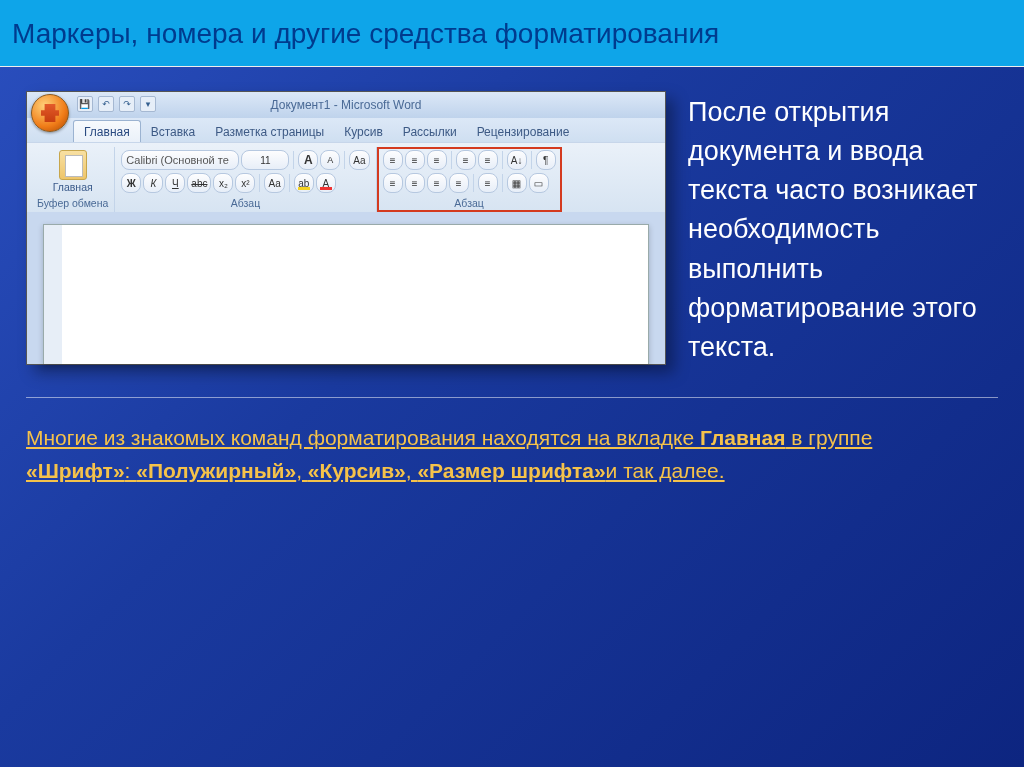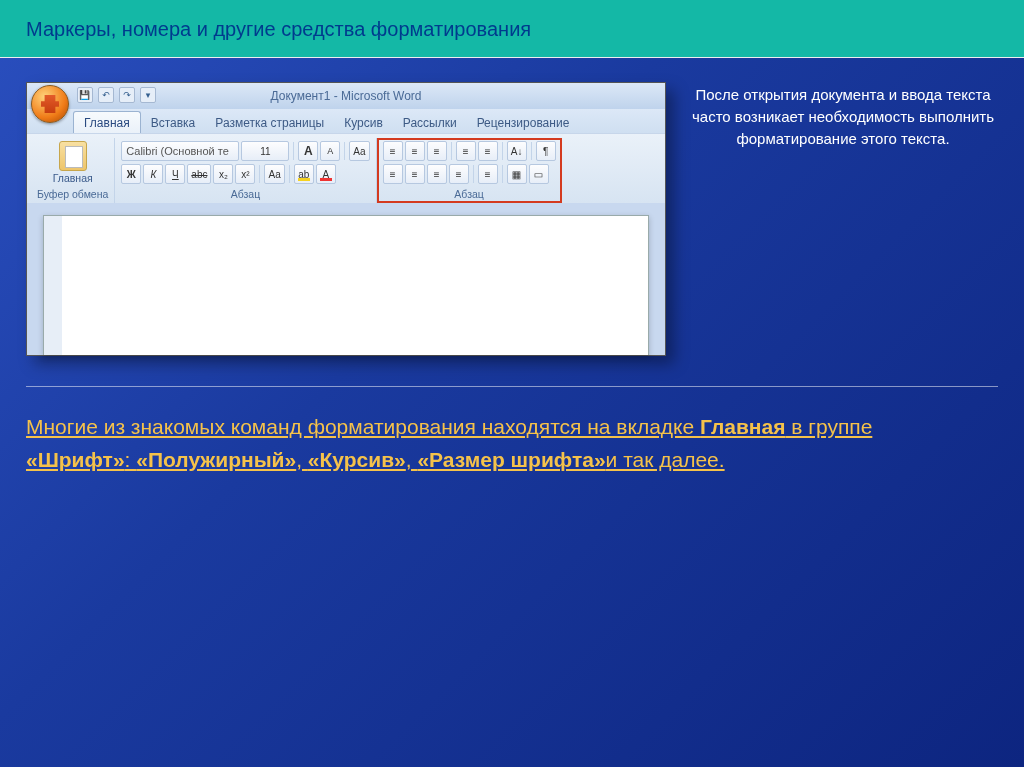--- a/index.html
+++ b/index.html
@@ -5,23 +5,23 @@
   * { margin: 0; padding: 0; box-sizing: border-box; }
   body {
     width: 1024px; height: 767px;
     background: linear-gradient(135deg, #2a4fbf 0%, #1a3a9f 40%, #0d2580 100%);
     font-family: Arial, sans-serif;
     overflow: hidden;
     position: relative;
   }
   .slide-title {
     color: #003b8e;
-    background: #14b8a6;
-    font-size: 20px;
-    padding: 18px 26px 16px;
+    background: #0ea5e9;
+    font-size: 28px;
+    padding: 18px 12px 16px;
     border-bottom: 1px solid #eee;
     font-weight: 400;
   }
   .content-area {
     padding: 24px 26px 0;
     position: relative;
   }
   .top-row { display: flex; gap: 22px; align-items: flex-start; }
   .word-screenshot {
     width: 640px;
@@ -98,21 +98,21 @@
     width:44px; display:flex; flex-direction:column; align-items:center;
     font-size:10.5px; color:#3a5a8a; gap:1px;
   }
   .paste-icon{ width:28px; height:30px; background:linear-gradient(#f8e0a2,#eec56a); border:1px solid #c7a64c; border-radius:3px; position:relative;}
   .paste-icon::after{content:"";position:absolute;left:5px;top:4px;width:16px;height:20px;background:#fff;border:1px solid #bbb;}
   .group-rows{display:flex;flex-direction:column;gap:3px;}
   .btn-row{display:flex;gap:2px;align-items:center;}
   .mini{
     height:20px; min-width:20px;
     background:linear-gradient(#fdfdfe,#e7eef8);
-    border:1px solid #b6c8e0; border-radius:2px;
+    border:1px solid #b6c8e0; border-radius:8px;
     font-size:10px; display:flex;align-items:center;justify-content:center;
     color:#333; padding:0 3px;
   }
   .mini.wide{min-width:auto; padding:0 4px;}
   .fontname{width:118px; justify-content:flex-start; font-size:11px; color:#555;}
   .fontsize{width:48px;}
   .sep-tiny{width:1px;height:18px;background:#c3d4e9;margin:0 2px;}
   .color-bar{position:relative;}
   .color-bar::after{content:"";position:absolute;left:3px;right:3px;bottom:2px;height:3px;background:#e33;}
   .color-bar.yellow::after{background:#f5d221;}
@@ -129,25 +129,24 @@
     box-shadow: 0 2px 6px rgba(0,0,0,.2);
     margin: 0 6px;
     position:relative;
   }
   .doc-page::before{
     content:""; position:absolute; left:0; top:0; width:18px; height:100%;
     background:#e7eef7;
   }
   .side-text {
     color:#fff;
-    font-size:15px;
+    font-size:27px;
     line-height:1.45;
     flex:1;
     padding-top:2px;
-    text-align:center;
   }
   .hr{ border:none; border-top:1px solid rgba(255,255,255,.5); margin:30px 0 24px;}
   .body-text{
     color:#f5c24a;
     font-size:21px;
     line-height:1.55;
     max-width: 940px;
   }
   .body-text .em{ font-weight:700; }
   .body-text p{ margin-bottom:22px;text-decoration:underline;}

